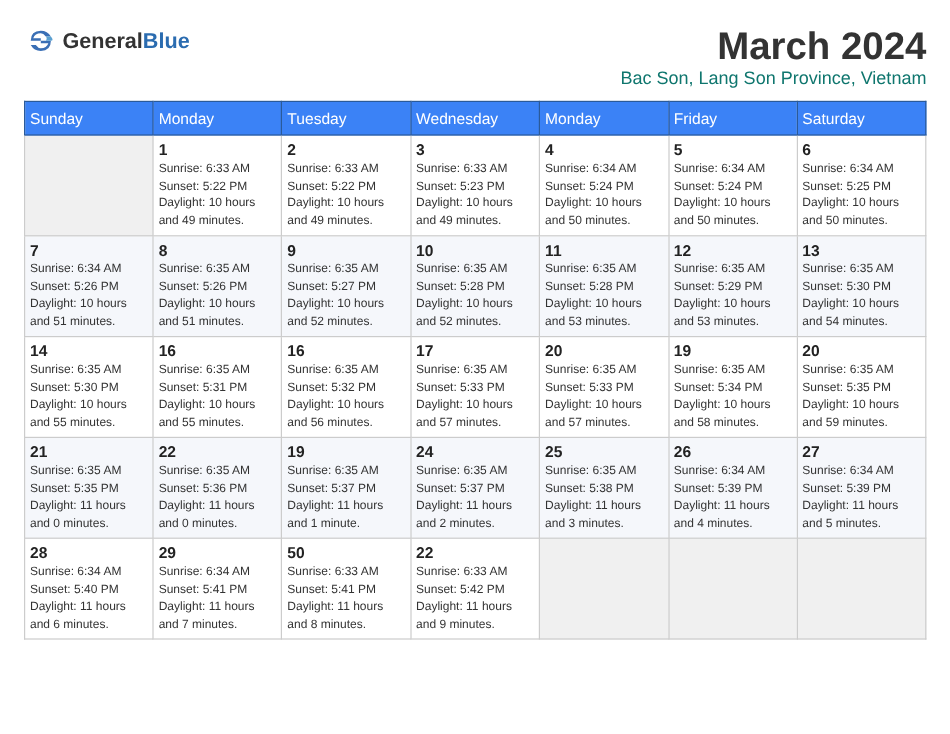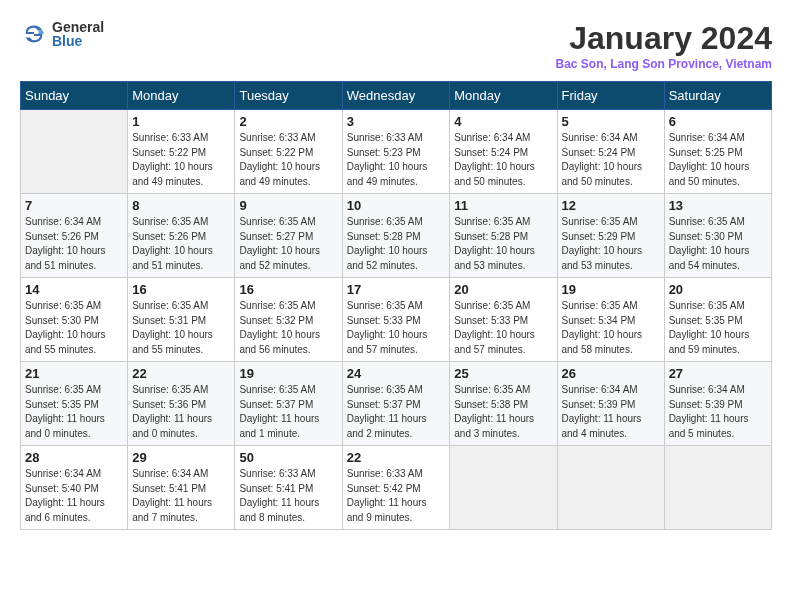--- a/index.html
+++ b/index.html
@@ -16,51 +16,50 @@
       align-items: flex-start;
       margin-bottom: 10px;
     }
     .logo {
       display: flex;
       align-items: center;
       gap: 4px;
     }
     .logo-text {
       display: flex;
-      flex-direction: column;
-      font-size: 14px;
+      font-size: 18px;
       font-weight: bold;
       line-height: 1;
     }
     .logo-general { color: #333; }
     .logo-blue { color: #2b6cb0; }
     .logo-icon {
       width: 28px;
       height: 28px;
     }
     .title-block {
       text-align: right;
     }
     .title-block h1 {
       font-size: 32px;
       font-weight: bold;
       color: #333;
     }
     .title-block h2 {
-      font-size: 12px;
-      color: #8b5cf6;
-      font-weight: bold;
+      font-size: 15px;
+      color: #0f766e;
+      font-weight: normal;
     }
     table {
       width: 100%;
       border-collapse: collapse;
       font-size: 11px;
     }
     thead tr th {
-      background: #0c4a6e;
+      background: #3b82f6;
       color: #fff;
       padding: 6px 4px;
       text-align: left;
       font-size: 13px;
       font-weight: normal;
       border: 1px solid #2a5a9a;
     }
     tbody tr td {
       border: 1px solid #ccc;
       padding: 4px 4px;
@@ -100,21 +99,21 @@
       <path d="M8 20 Q8 8 20 8 Q28 8 32 15 L26 15 Q23 11 20 11 Q13 11 11 17 L20 17 L20 20 L8 20Z" fill="#3a6fb5"></path>
       <path d="M20 20 L32 20 Q32 32 20 32 Q12 32 8 25 L14 25 Q17 29 20 29 Q27 29 29 23 L20 23Z" fill="#3a6fb5"></path>
       <path d="M32 15 Q36 20 32 20 L26 20 Q28 17 26 15Z" fill="#5ba0d0"></path>
     </svg>
     <div class="logo-text">
       <span class="logo-general">General</span>
       <span class="logo-blue">Blue</span>
     </div>
   </div>
   <div class="title-block">
-    <h1>January 2024</h1>
+    <h1>March 2024</h1>
     <h2>Bac Son, Lang Son Province, Vietnam</h2>
   </div>
 </div>
 
 <table>
   <thead>
     <tr>
     <th>Sunday</th>
         <th>Monday</th>
         <th>Tuesday</th>

